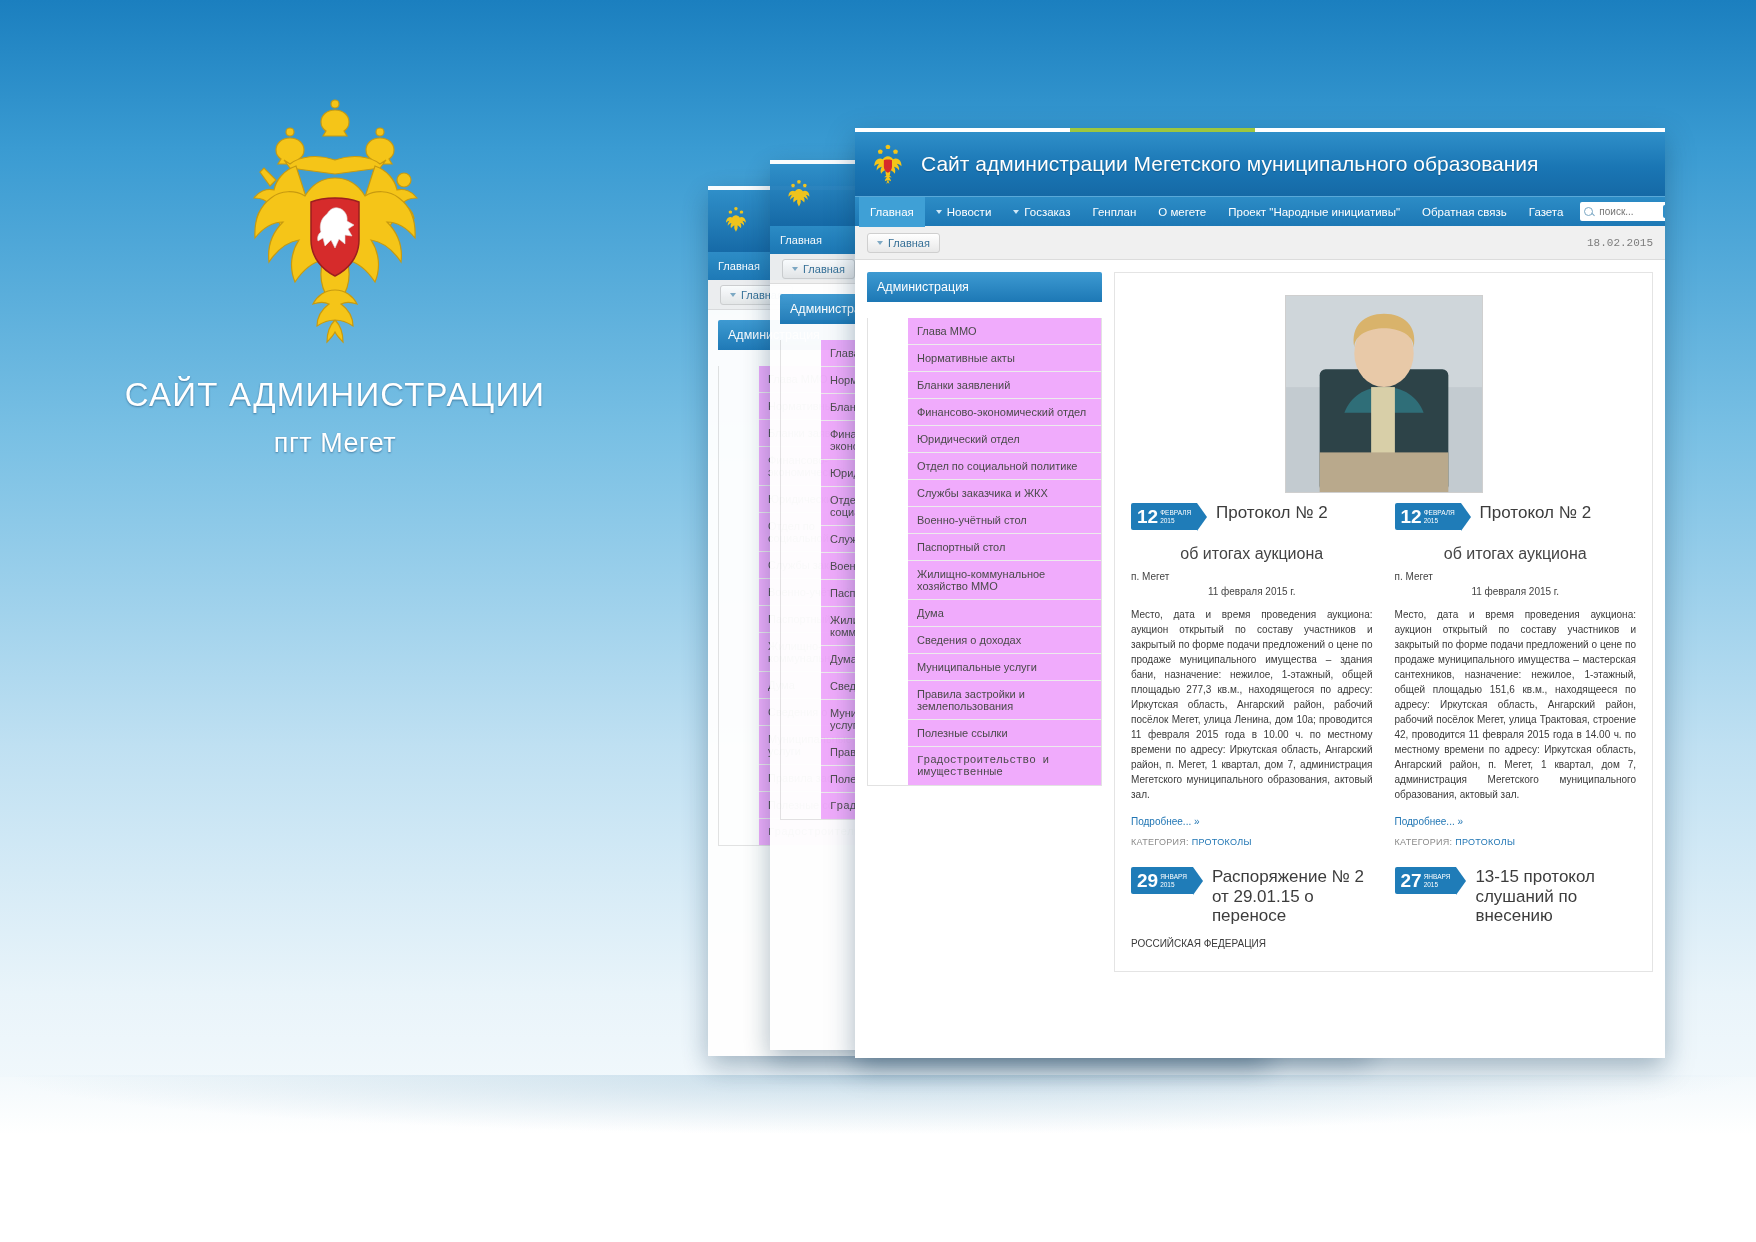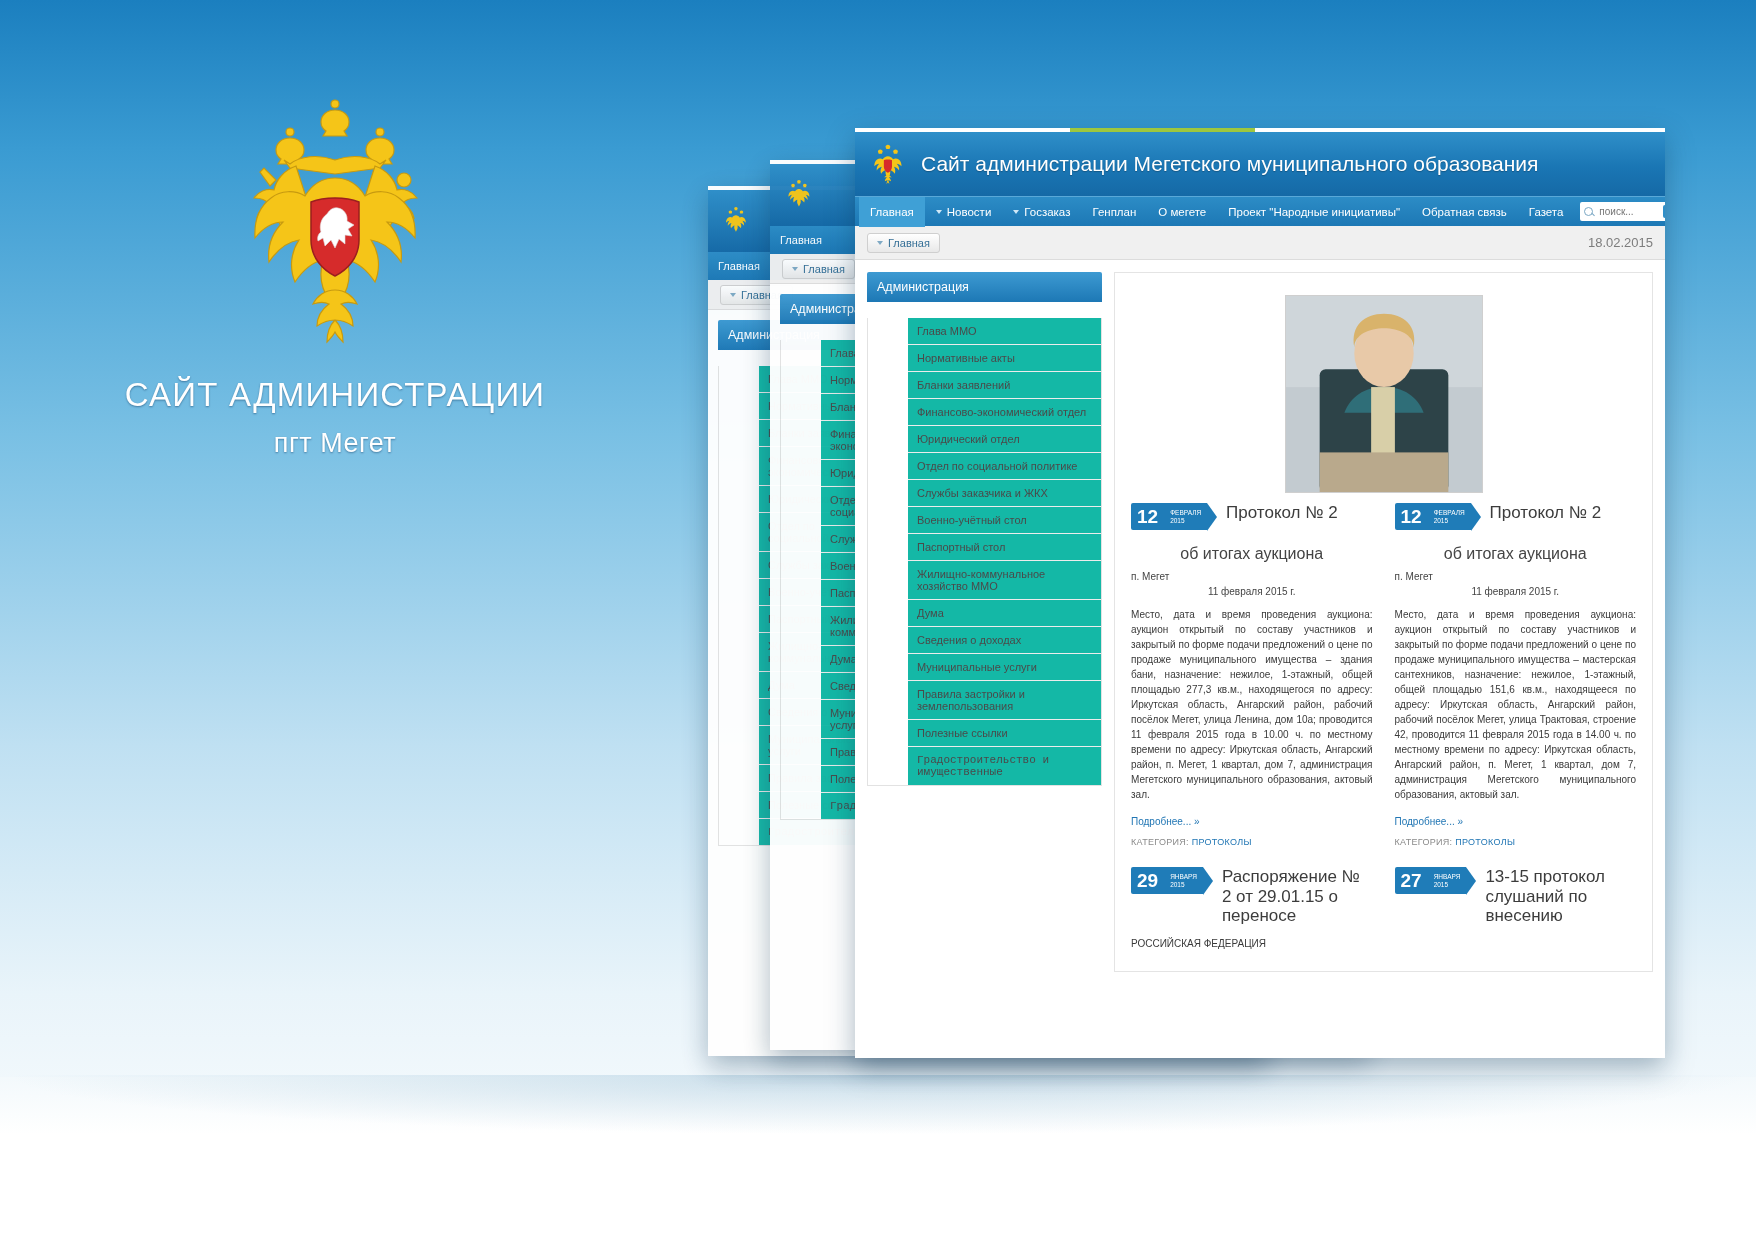--- a/index.html
+++ b/index.html
@@ -80,46 +80,46 @@
   
   .crumbstrip {
     background:#f0f0f0; border-bottom:1px solid #dcdcdc; height:34px;
     display:flex; align-items:center; justify-content:space-between; padding:0 12px;
   }
   .crumb {
     background:linear-gradient(to bottom,#fff,#e8e8e8); border:1px solid #cfcfcf; border-radius:3px;
     font-size:11px; color:#356f96; padding:3px 9px; display:flex; align-items:center; gap:5px;
   }
   .crumb .cc{width:0;height:0;border-left:3.5px solid transparent;border-right:3.5px solid transparent;border-top:4px solid #7fa9c4;}
-  .date { font-size:13px; color:#7d7d7d; }
+  .date { font-size:11px; color:#7d7d7d;font-family:Liberation Mono, monospace; }
 
   
   .content { display:flex; background:#ffffff; padding:12px; gap:12px; }
   .sidebar { width:235px; flex:0 0 235px; }
   .side-head {
     background: linear-gradient(to bottom,#3d9ad2,#1d78b5);
     color:#fff; font-size:12.5px; padding:8px 10px; border-radius:2px 2px 0 0;
   }
   .side-list { border:1px solid #e2e2e2; border-top:0; }
   .side-list li {
     list-style:none; font-size:11px; color:#4a4a4a; padding:7px 9px;
-    border-bottom:1px solid #ececec; background:#14b8a6;
+    border-bottom:1px solid #ececec; background:#f0abfc;
   }
   .side-list li:last-child{border-bottom:0;font-family:Liberation Mono, monospace;}
 
   .main { flex:1; border:1px solid #e4e4e4; padding:14px 16px 0; }
   .portrait { width:198px; height:198px; margin:8px auto 10px; display:block; border:1px solid #cfcfcf; }
   .welcome { text-align:center; font-size:10.5px; font-weight:bold; color:#222; margin:4px 0 18px; }
 
   .cols { display:flex; gap:22px; }
   .col { flex:1; }
   .newsitem { margin-bottom:20px; }
   .nhead { display:flex; align-items:flex-start; gap:0; }
   .datebadge {
-    background:#1f7cb8; color:#fff; display:flex; align-items:center; gap:12px;
+    background:#1f7cb8; color:#fff; display:flex; align-items:center; gap:2px;
     padding:4px 6px; border-radius:2px 0 0 2px; position:relative;
   }
   .datebadge .dd{ font-size:19px; font-weight:bold; line-height:1;}
   .datebadge .mm{ font-size:6.5px; line-height:1.15; text-transform:uppercase;}
   .arrowtip{ width:0;height:0;border-top:14px solid transparent;border-bottom:14px solid transparent;border-left:10px solid #1f7cb8; }
   .ntitle { font-size:17px; color:#3c3c3c; margin-left:9px; line-height:1.15; }
   .nsub { text-align:center; font-size:16px; color:#444; margin:14px 0 8px; }
   .nplace { font-size:10px; color:#444; margin:4px 0; }
   .nplace.right { text-align:center; }
   .ntext { font-size:10px; color:#3a3a3a; line-height:1.5; text-align:justify; margin-top:10px; }

